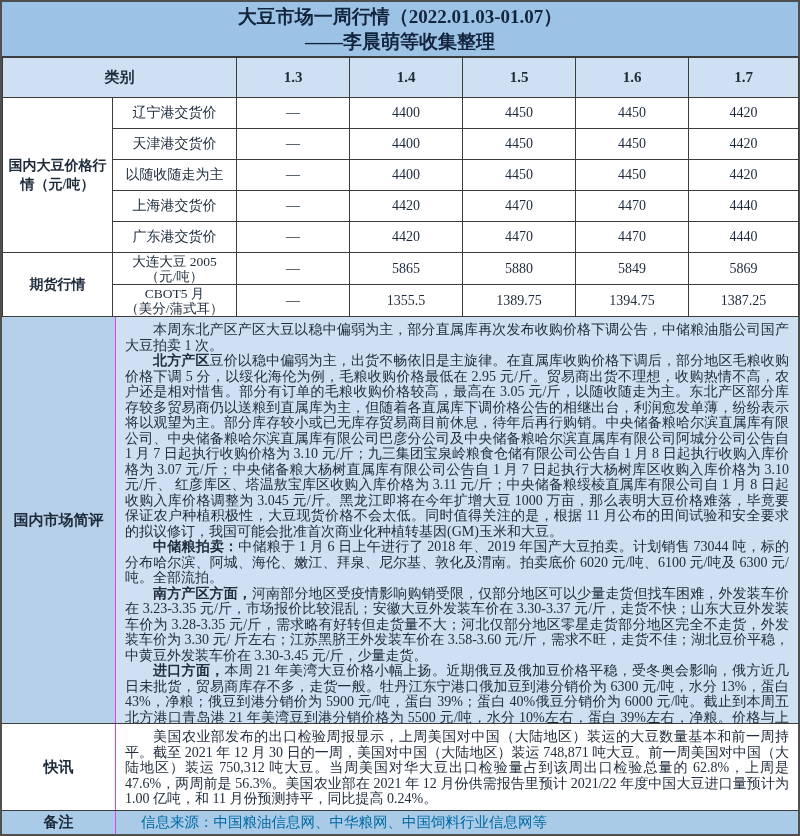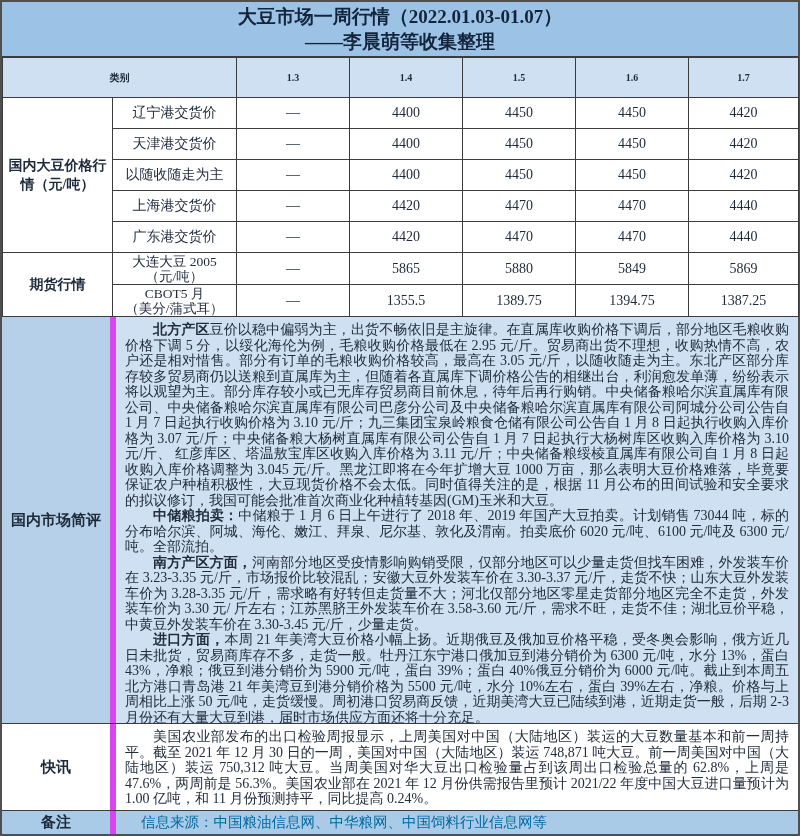--- a/index.html
+++ b/index.html
@@ -21,31 +21,31 @@
   }
   .title-bar .t1 { font-size: 19px; font-weight: bold; line-height: 26px; }
   .title-bar .t2 { font-size: 19px; font-weight: bold; line-height: 24px; }
   
   table.price { border-collapse: collapse; table-layout: fixed; width: 100%; flex: 0 0 auto; }
   table.price td {
     border: 1px solid #3c3c3c;
     text-align: center; vertical-align: middle;
     font-size: 14px;
   }
-  tr.hdr td { height: 40px; background: #cfe0f2; font-weight: bold; font-size: 10px; }
+  tr.hdr td { height: 40px; background: #cfe0f2; font-weight: bold; font-size: 15px; }
   tr.datarow td { height: 31px; background: #ffffff; }
   tr.futrow td { height: 32px; background: #ffffff; }
   td.seclabel { font-weight: bold; font-size: 14px; line-height: 19px; padding: 0 4px; }
   td.sublabel { font-size: 14px; margin-left: 6px; }
   .two-line span { display: block; font-size: 13.5px; line-height: 15px; }
   
   .section { display: flex; border-bottom: 1px solid #3c3c3c; }
   .section .label {
     flex: 0 0 114px; width: 114px;
-    border-right: 6px solid #d946ef;
+    border-right: 1px solid #d946ef;
     display: flex; align-items: center; justify-content: center;
     font-weight: bold; font-size: 15px;
   }
   .section .content { flex: 1 1 auto; overflow: hidden; }
   .commentary { flex: 0 0 407px; height: 407px; }
   .commentary .label { background: #b7d0ea; }
   .commentary .content { background: #cfe0f2; padding: 5px 9px 4px 9px; }
   .commentary p, .news p {
     font-size: 14px; line-height: 15.5px;
     text-align: justify; text-indent: 2em;
@@ -157,20 +157,21 @@
       <td>1389.75</td>
       <td>1394.75</td>
       <td>1387.25</td>
     </tr>
   </tbody>
     </table>
 
   <div class="section commentary">
     <div class="label">国内市场简评</div>
     <div class="content">
+      <p><b></b><span>本周东北产区产区大豆以稳中偏弱为主，部分直属库再次发布收购价格下调公告，中储粮油脂公司国产大豆拍卖 1 次。</span></p>
       <p><b>北方产区</b><span>豆价以稳中偏弱为主，出货不畅依旧是主旋律。在直属库收购价格下调后，部分地区毛粮收购价格下调 5 分，以绥化海伦为例，毛粮收购价格最低在 2.95 元/斤。贸易商出货不理想，收购热情不高，农户还是相对惜售。部分有订单的毛粮收购价格较高，最高在 3.05 元/斤，以随收随走为主。东北产区部分库存较多贸易商仍以送粮到直属库为主，但随着各直属库下调价格公告的相继出台，利润愈发单薄，纷纷表示将以观望为主。部分库存较小或已无库存贸易商目前休息，待年后再行购销。中央储备粮哈尔滨直属库有限公司、中央储备粮哈尔滨直属库有限公司巴彦分公司及中央储备粮哈尔滨直属库有限公司阿城分公司公告自 1 月 7 日起执行收购价格为 3.10 元/斤；九三集团宝泉岭粮食仓储有限公司公告自 1 月 8 日起执行收购入库价格为 3.07 元/斤；中央储备粮大杨树直属库有限公司公告自 1 月 7 日起执行大杨树库区收购入库价格为 3.10 元/斤、 红彦库区、塔温敖宝库区收购入库价格为 3.11 元/斤；中央储备粮绥棱直属库有限公司自 1 月 8 日起收购入库价格调整为 3.045 元/斤。黑龙江即将在今年扩增大豆 1000 万亩，那么表明大豆价格难落，毕竟要保证农户种植积极性，大豆现货价格不会太低。同时值得关注的是，根据 11 月公布的田间试验和安全要求的拟议修订，我国可能会批准首次商业化种植转基因(GM)玉米和大豆。</span></p>
       <p><b>中储粮拍卖：</b><span>中储粮于 1 月 6 日上午进行了 2018 年、2019 年国产大豆拍卖。计划销售 73044 吨，标的分布哈尔滨、阿城、海伦、嫩江、拜泉、尼尔基、敦化及渭南。拍卖底价 6020 元/吨、6100 元/吨及 6300 元/吨。全部流拍。</span></p>
       <p><b>南方产区方面，</b><span>河南部分地区受疫情影响购销受限，仅部分地区可以少量走货但找车困难，外发装车价在 3.23-3.35 元/斤，市场报价比较混乱；安徽大豆外发装车价在 3.30-3.37 元/斤，走货不快；山东大豆外发装车价为 3.28-3.35 元/斤，需求略有好转但走货量不大；河北仅部分地区零星走货部分地区完全不走货，外发装车价为 3.30 元/ 斤左右；江苏黑脐王外发装车价在 3.58-3.60 元/斤，需求不旺，走货不佳；湖北豆价平稳，中黄豆外发装车价在 3.30-3.45 元/斤，少量走货。</span></p>
       <p><b>进口方面，</b><span>本周 21 年美湾大豆价格小幅上扬。近期俄豆及俄加豆价格平稳，受冬奥会影响，俄方近几日未批货，贸易商库存不多，走货一般。牡丹江东宁港口俄加豆到港分销价为 6300 元/吨，水分 13%，蛋白 43%，净粮；俄豆到港分销价为 5900 元/吨，蛋白 39%；蛋白 40%俄豆分销价为 6000 元/吨。截止到本周五北方港口青岛港 21 年美湾豆到港分销价格为 5500 元/吨，水分 10%左右，蛋白 39%左右，净粮。价格与上周相比上涨 50 元/吨，走货缓慢。周初港口贸易商反馈，近期美湾大豆已陆续到港，近期走货一般，后期 2-3 月份还有大量大豆到港，届时市场供应方面还将十分充足。</span></p>
     </div>
   </div>
 
   <div class="section news">
     <div class="label">快讯</div>
     <div class="content">

